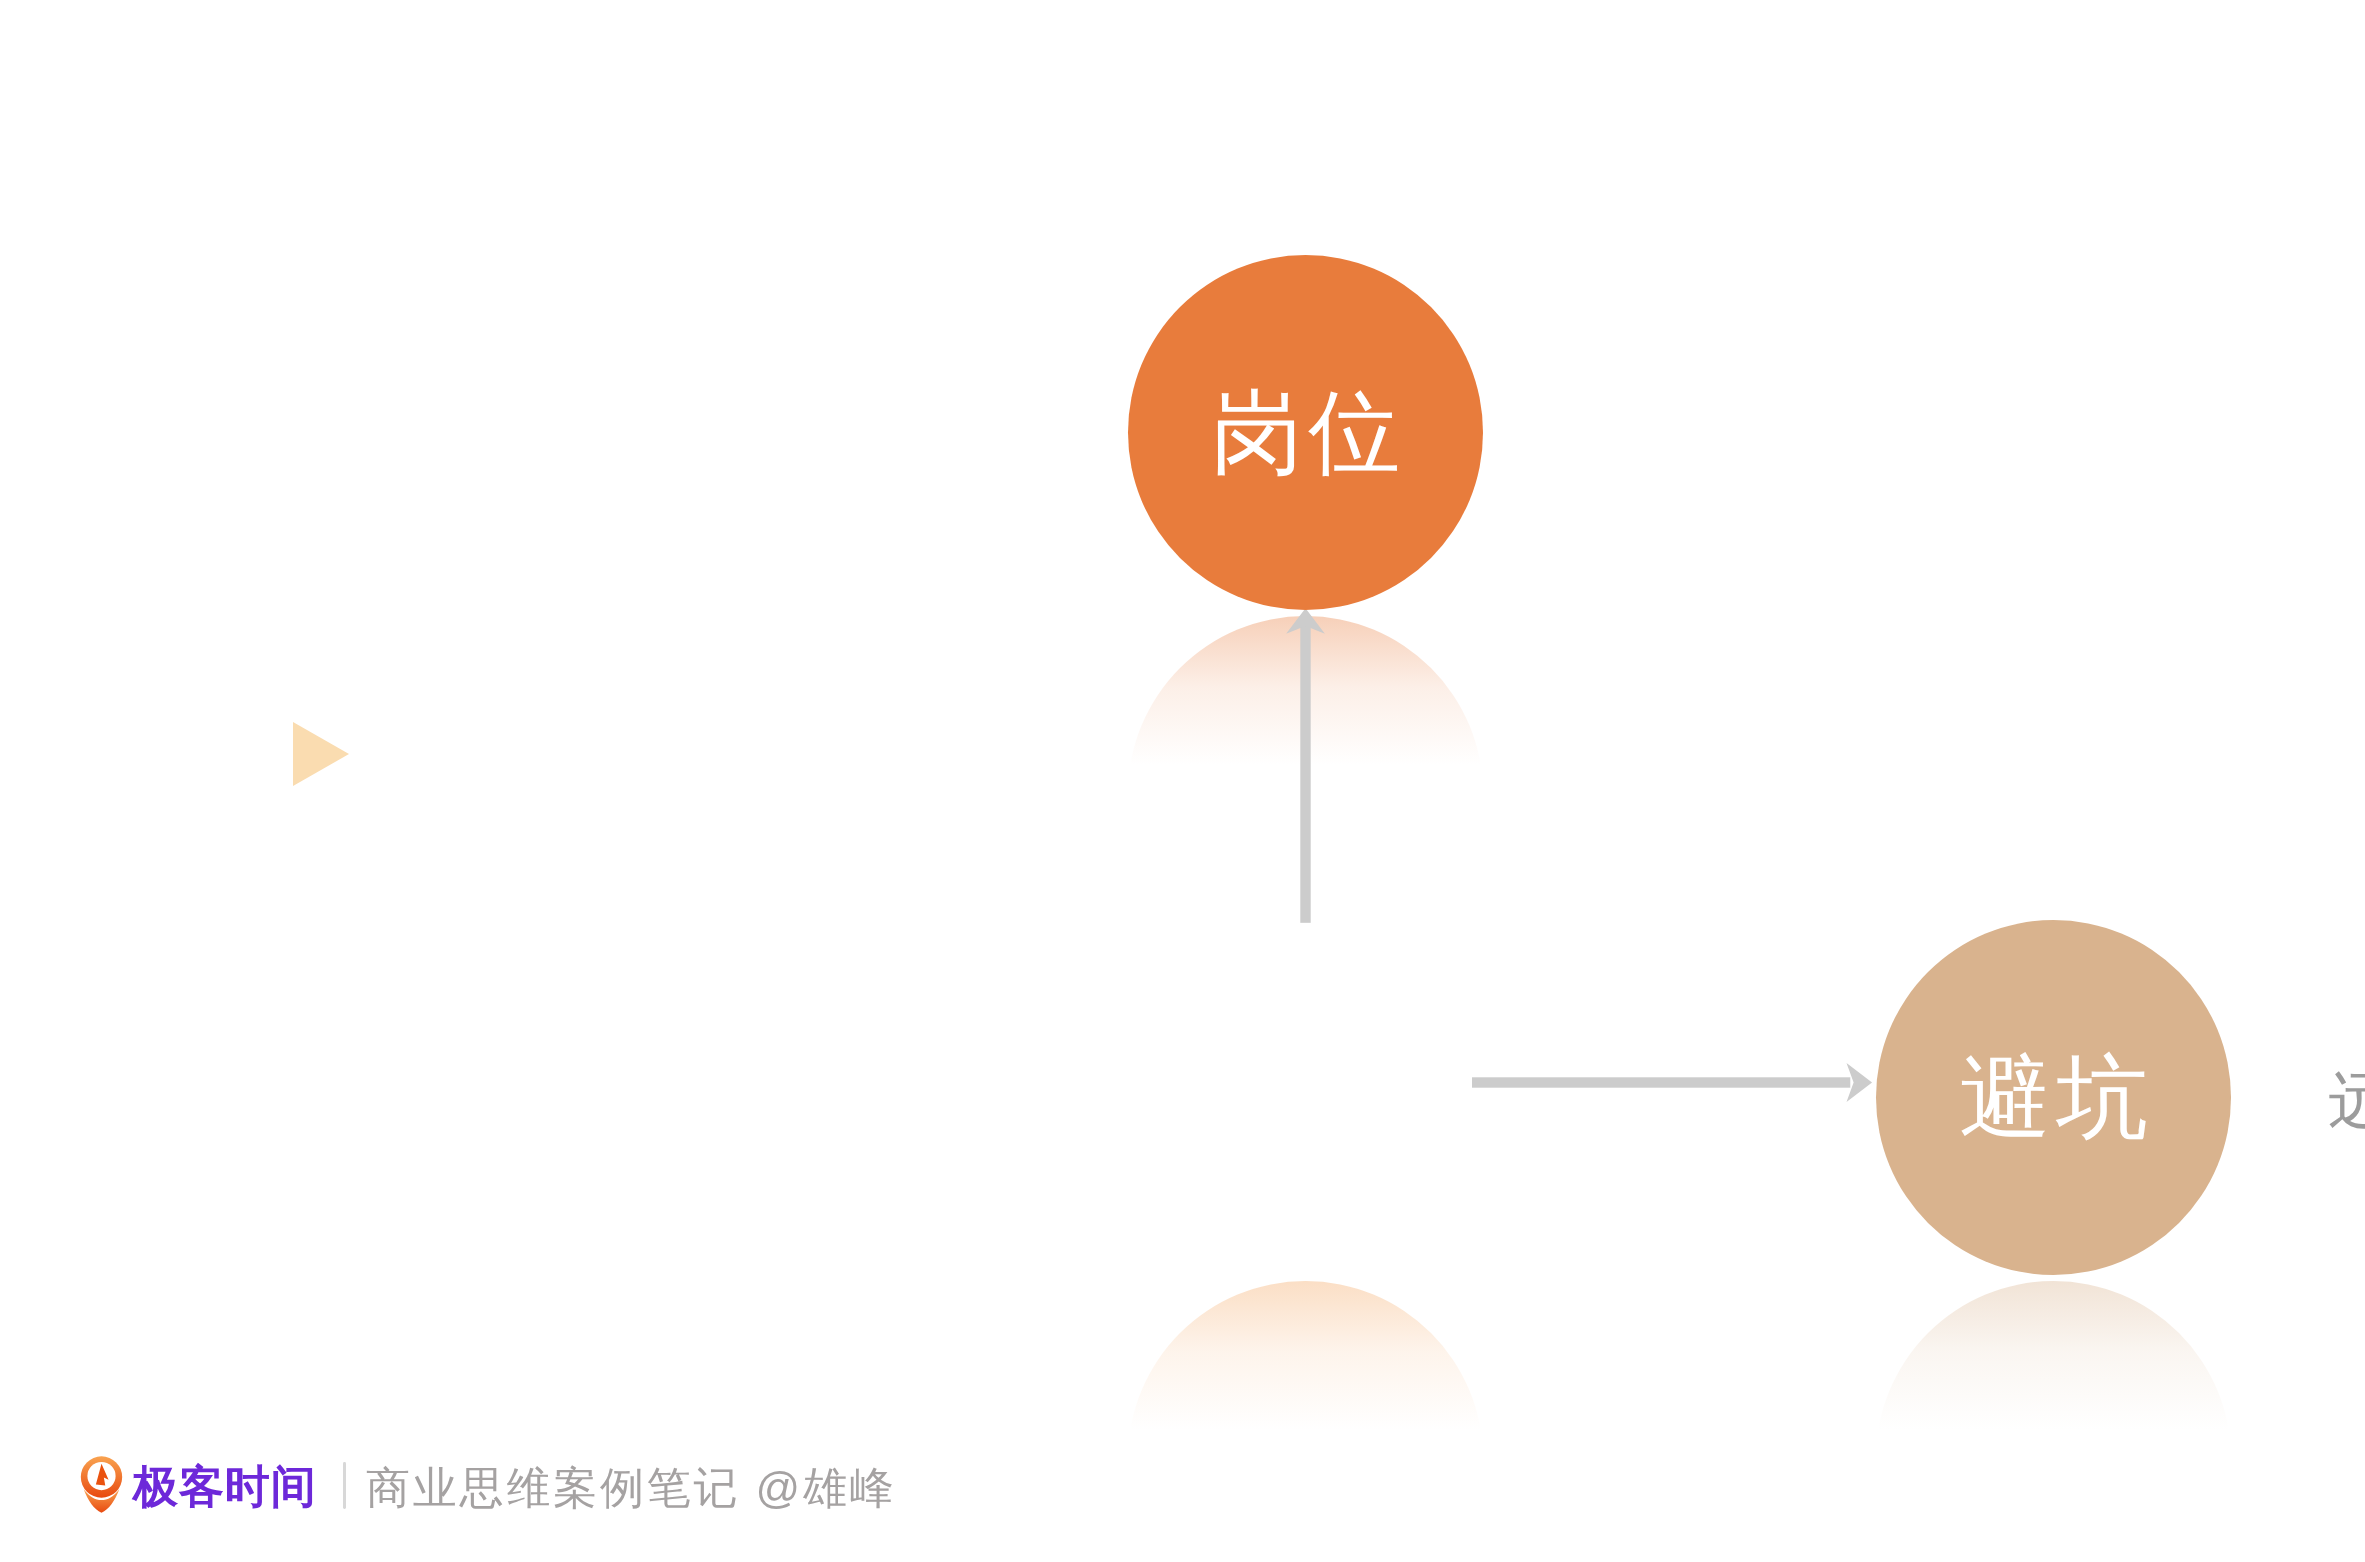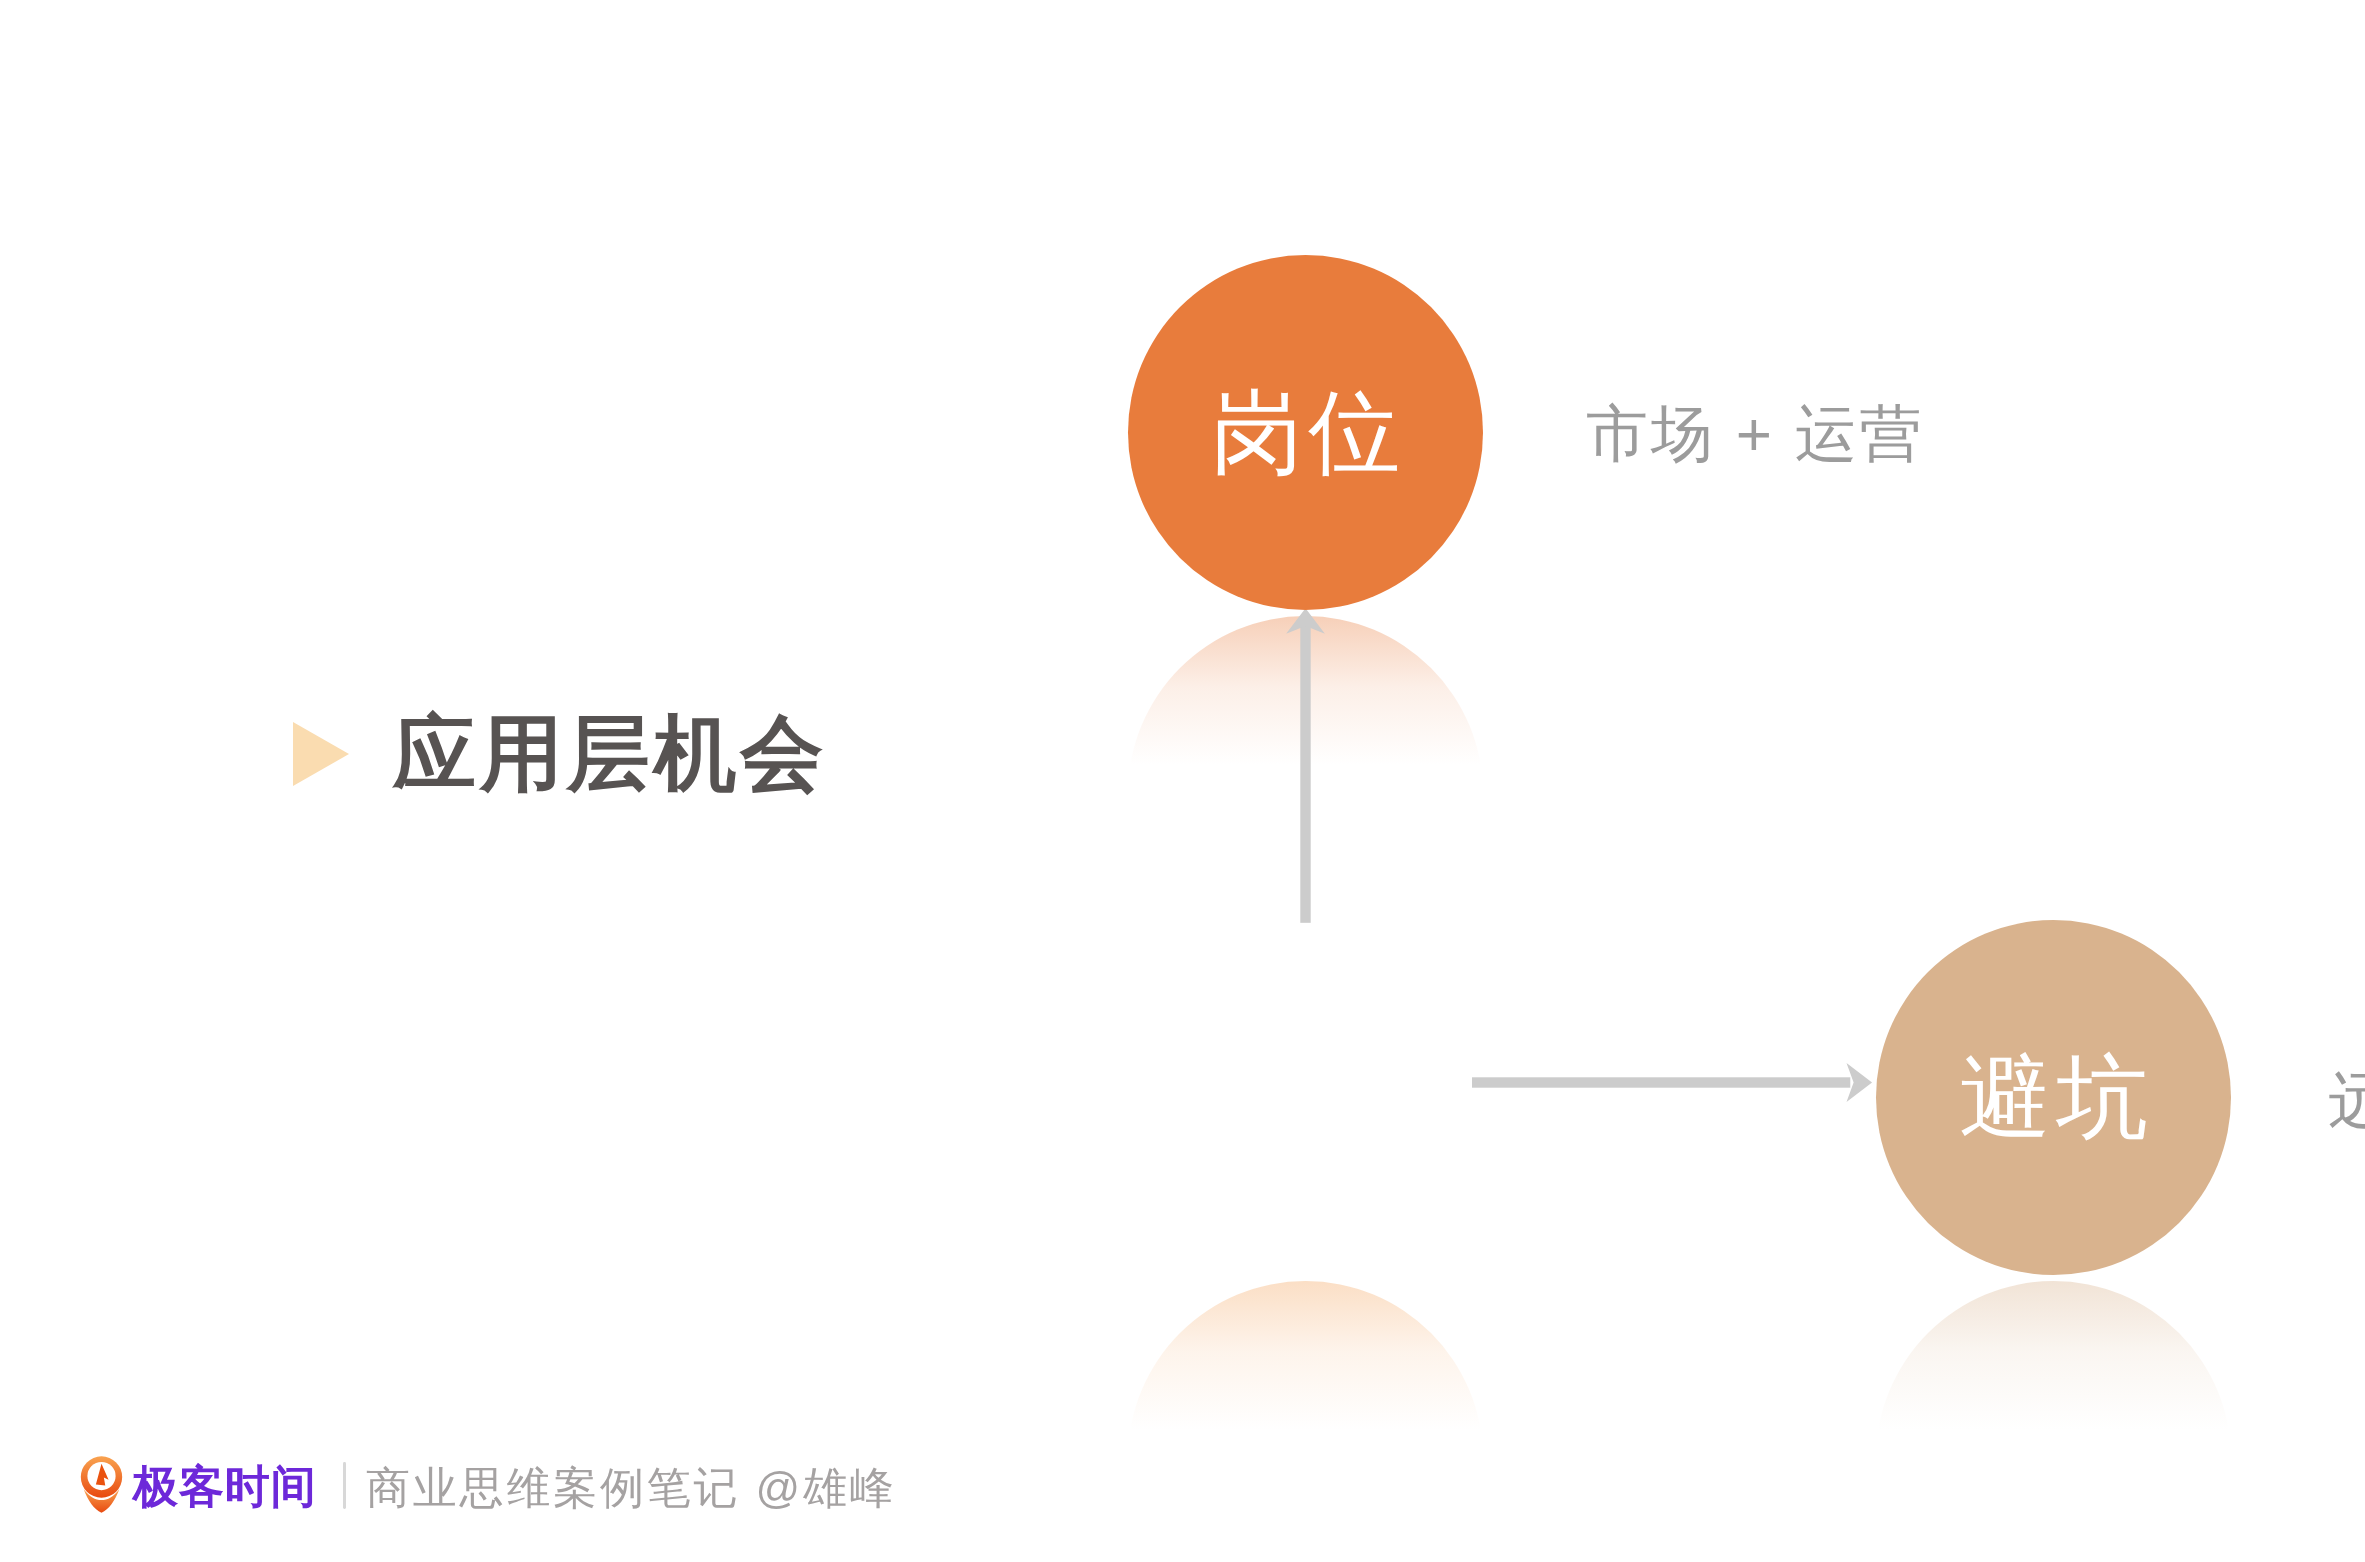--- a/index.html
+++ b/index.html
@@ -136,30 +136,28 @@
     <rect x="45" y="38" width="22" height="629" fill="#cccccc"></rect>
     <polygon points="56,2 97,56 56,40 15,56" fill="#cccccc"></polygon>
   </svg>
 
   <svg class="arrow arrow-right" width="401" height="53" viewBox="0 0 848 112">
     <rect x="0" y="45" width="800" height="22" fill="#cccccc"></rect>
     <polygon points="846,56 792,15 807,56 792,97" fill="#cccccc"></polygon>
   </svg>
 
   <div class="title-marker"></div>
-  <h1 class="page-title">应用层机会</h1>
 
   <div class="node node-job">
     <span class="node-label">岗位</span>
   </div>
   <div class="node node-pitfall">
     <span class="node-label">避坑</span>
   </div>
 
-  <div class="annotation ann-job">市场 + 运营</div>
   <div class="annotation ann-pitfall">远离大模型公司</div>
 
   <svg class="footer-logo" width="47" height="60" viewBox="0 0 100 126">
     <defs>
       <linearGradient id="logo-grad" x1="0" y1="0" x2="0" y2="1">
         <stop offset="0" stop-color="#f9a350"></stop>
         <stop offset="1" stop-color="#e84a10"></stop>
       </linearGradient>
     </defs>
     <circle cx="50" cy="46" r="44" fill="url(#logo-grad)"></circle>

